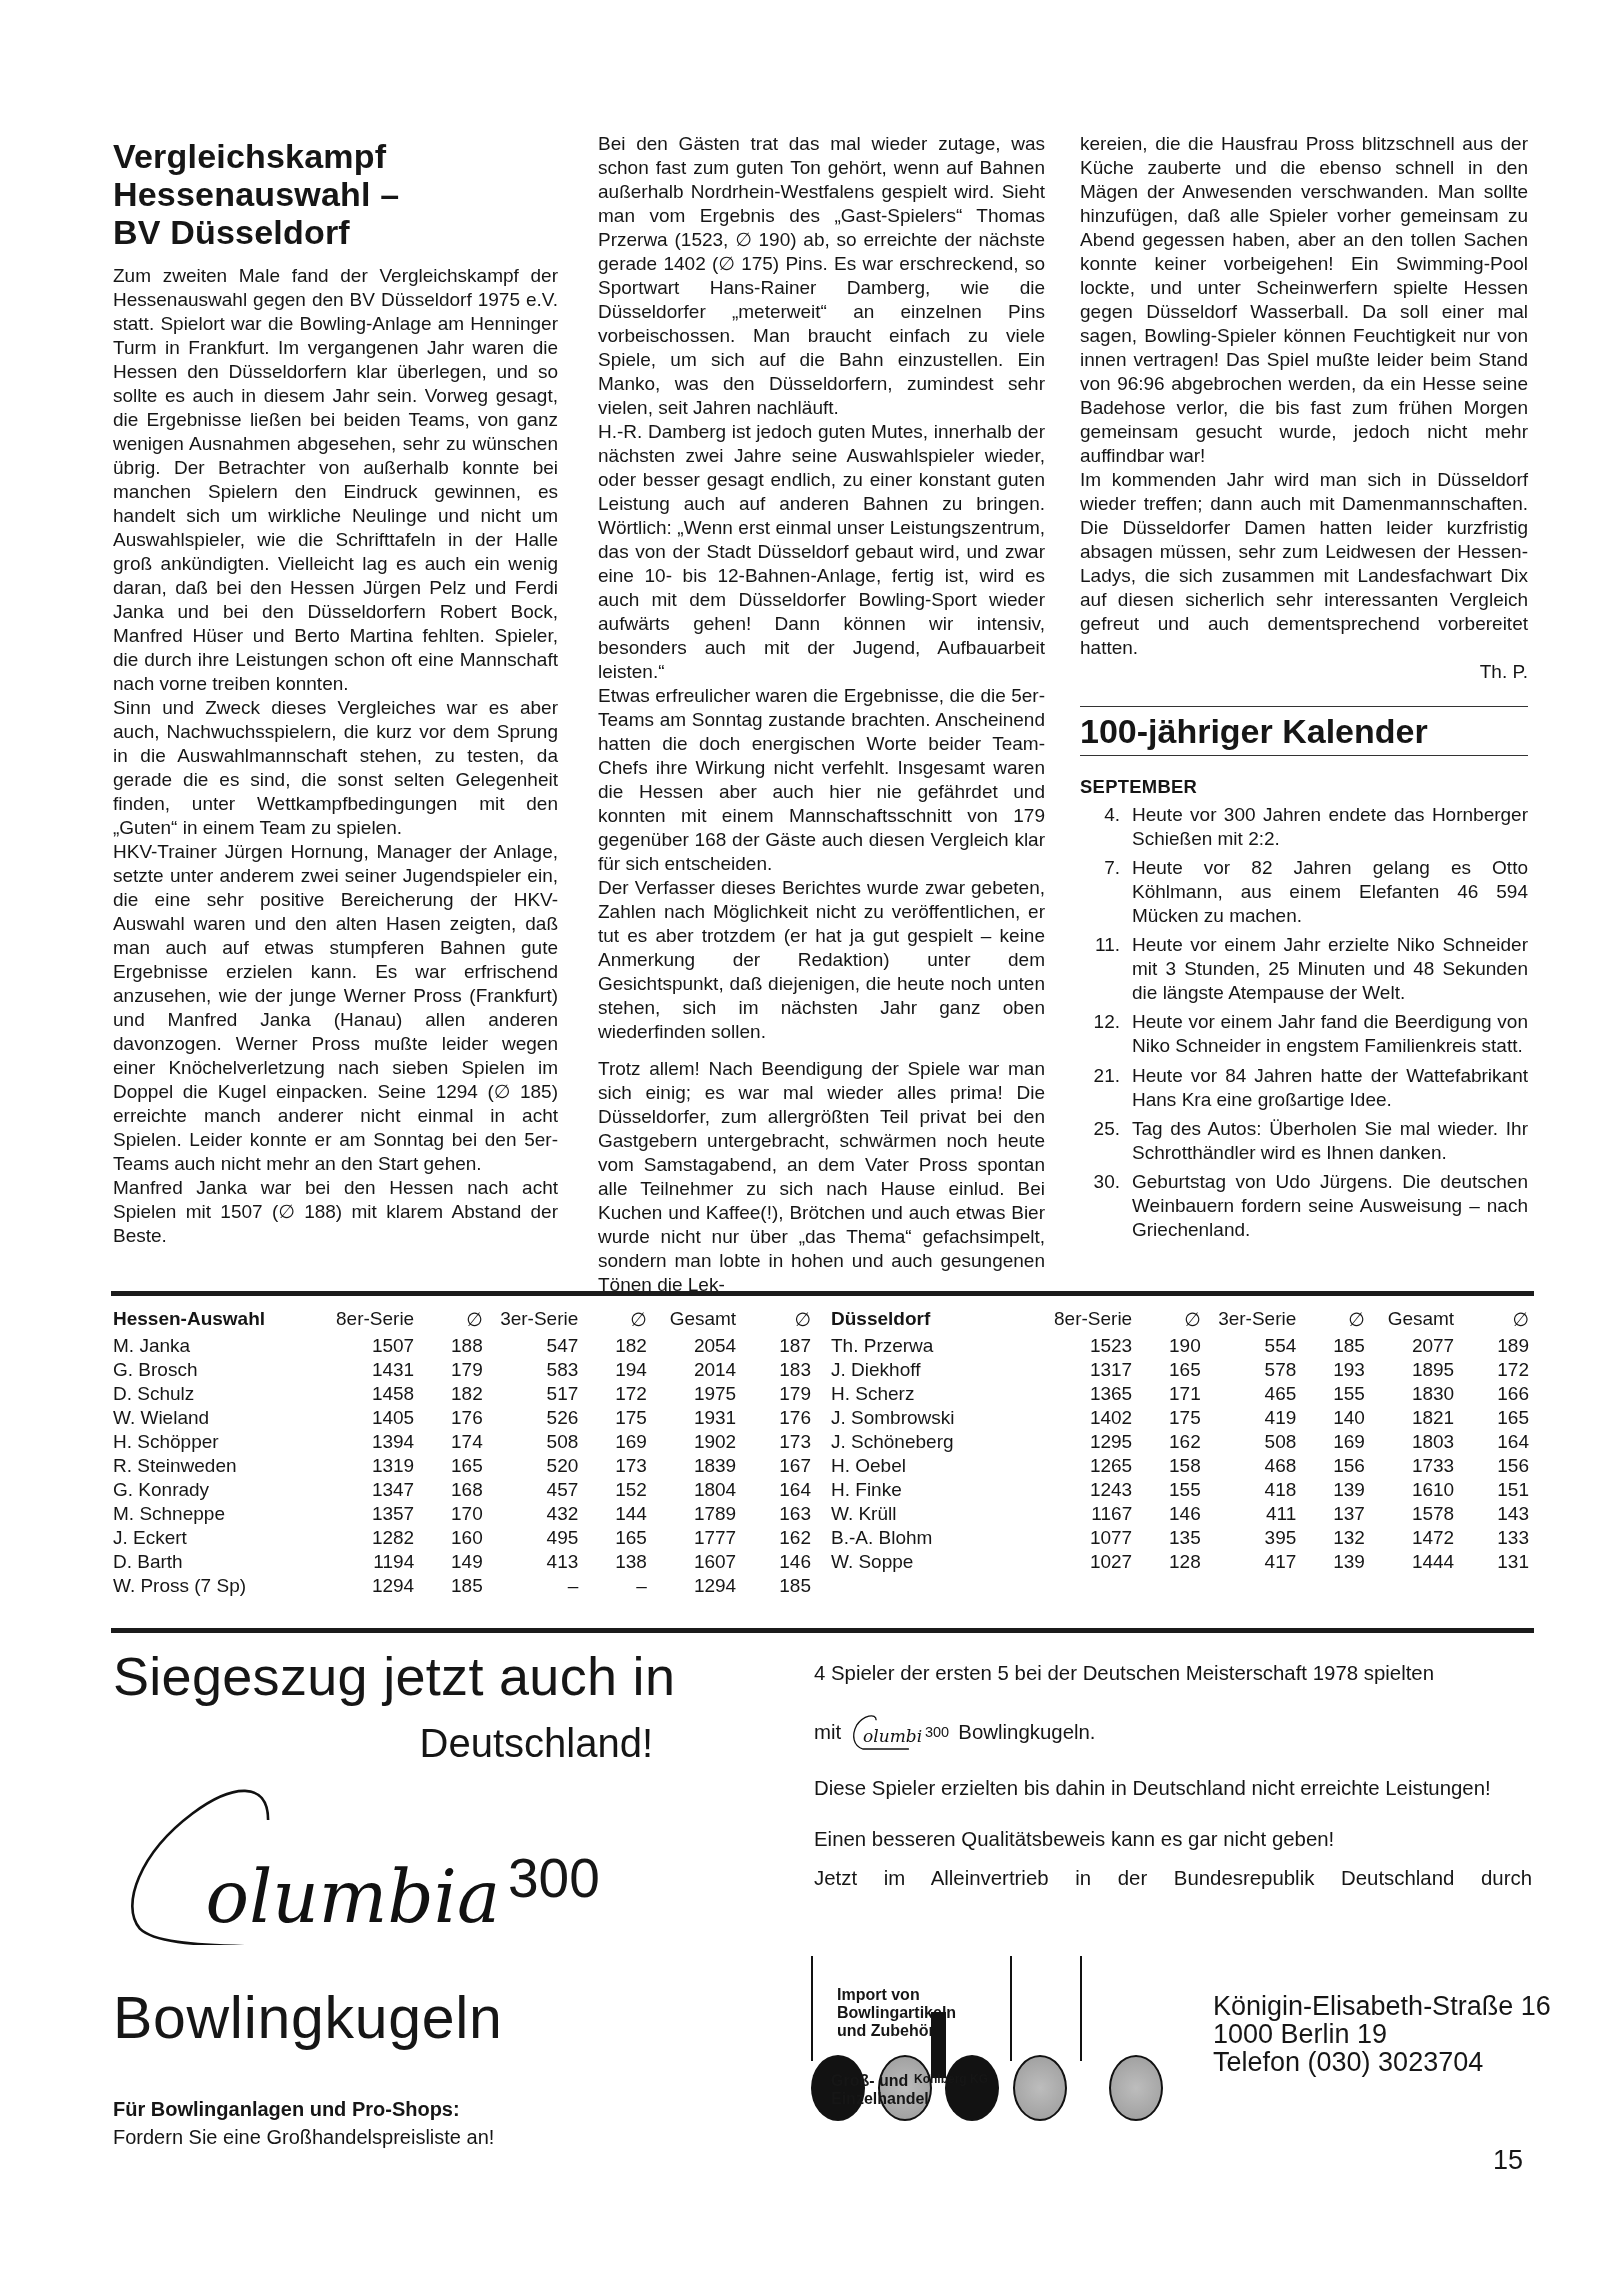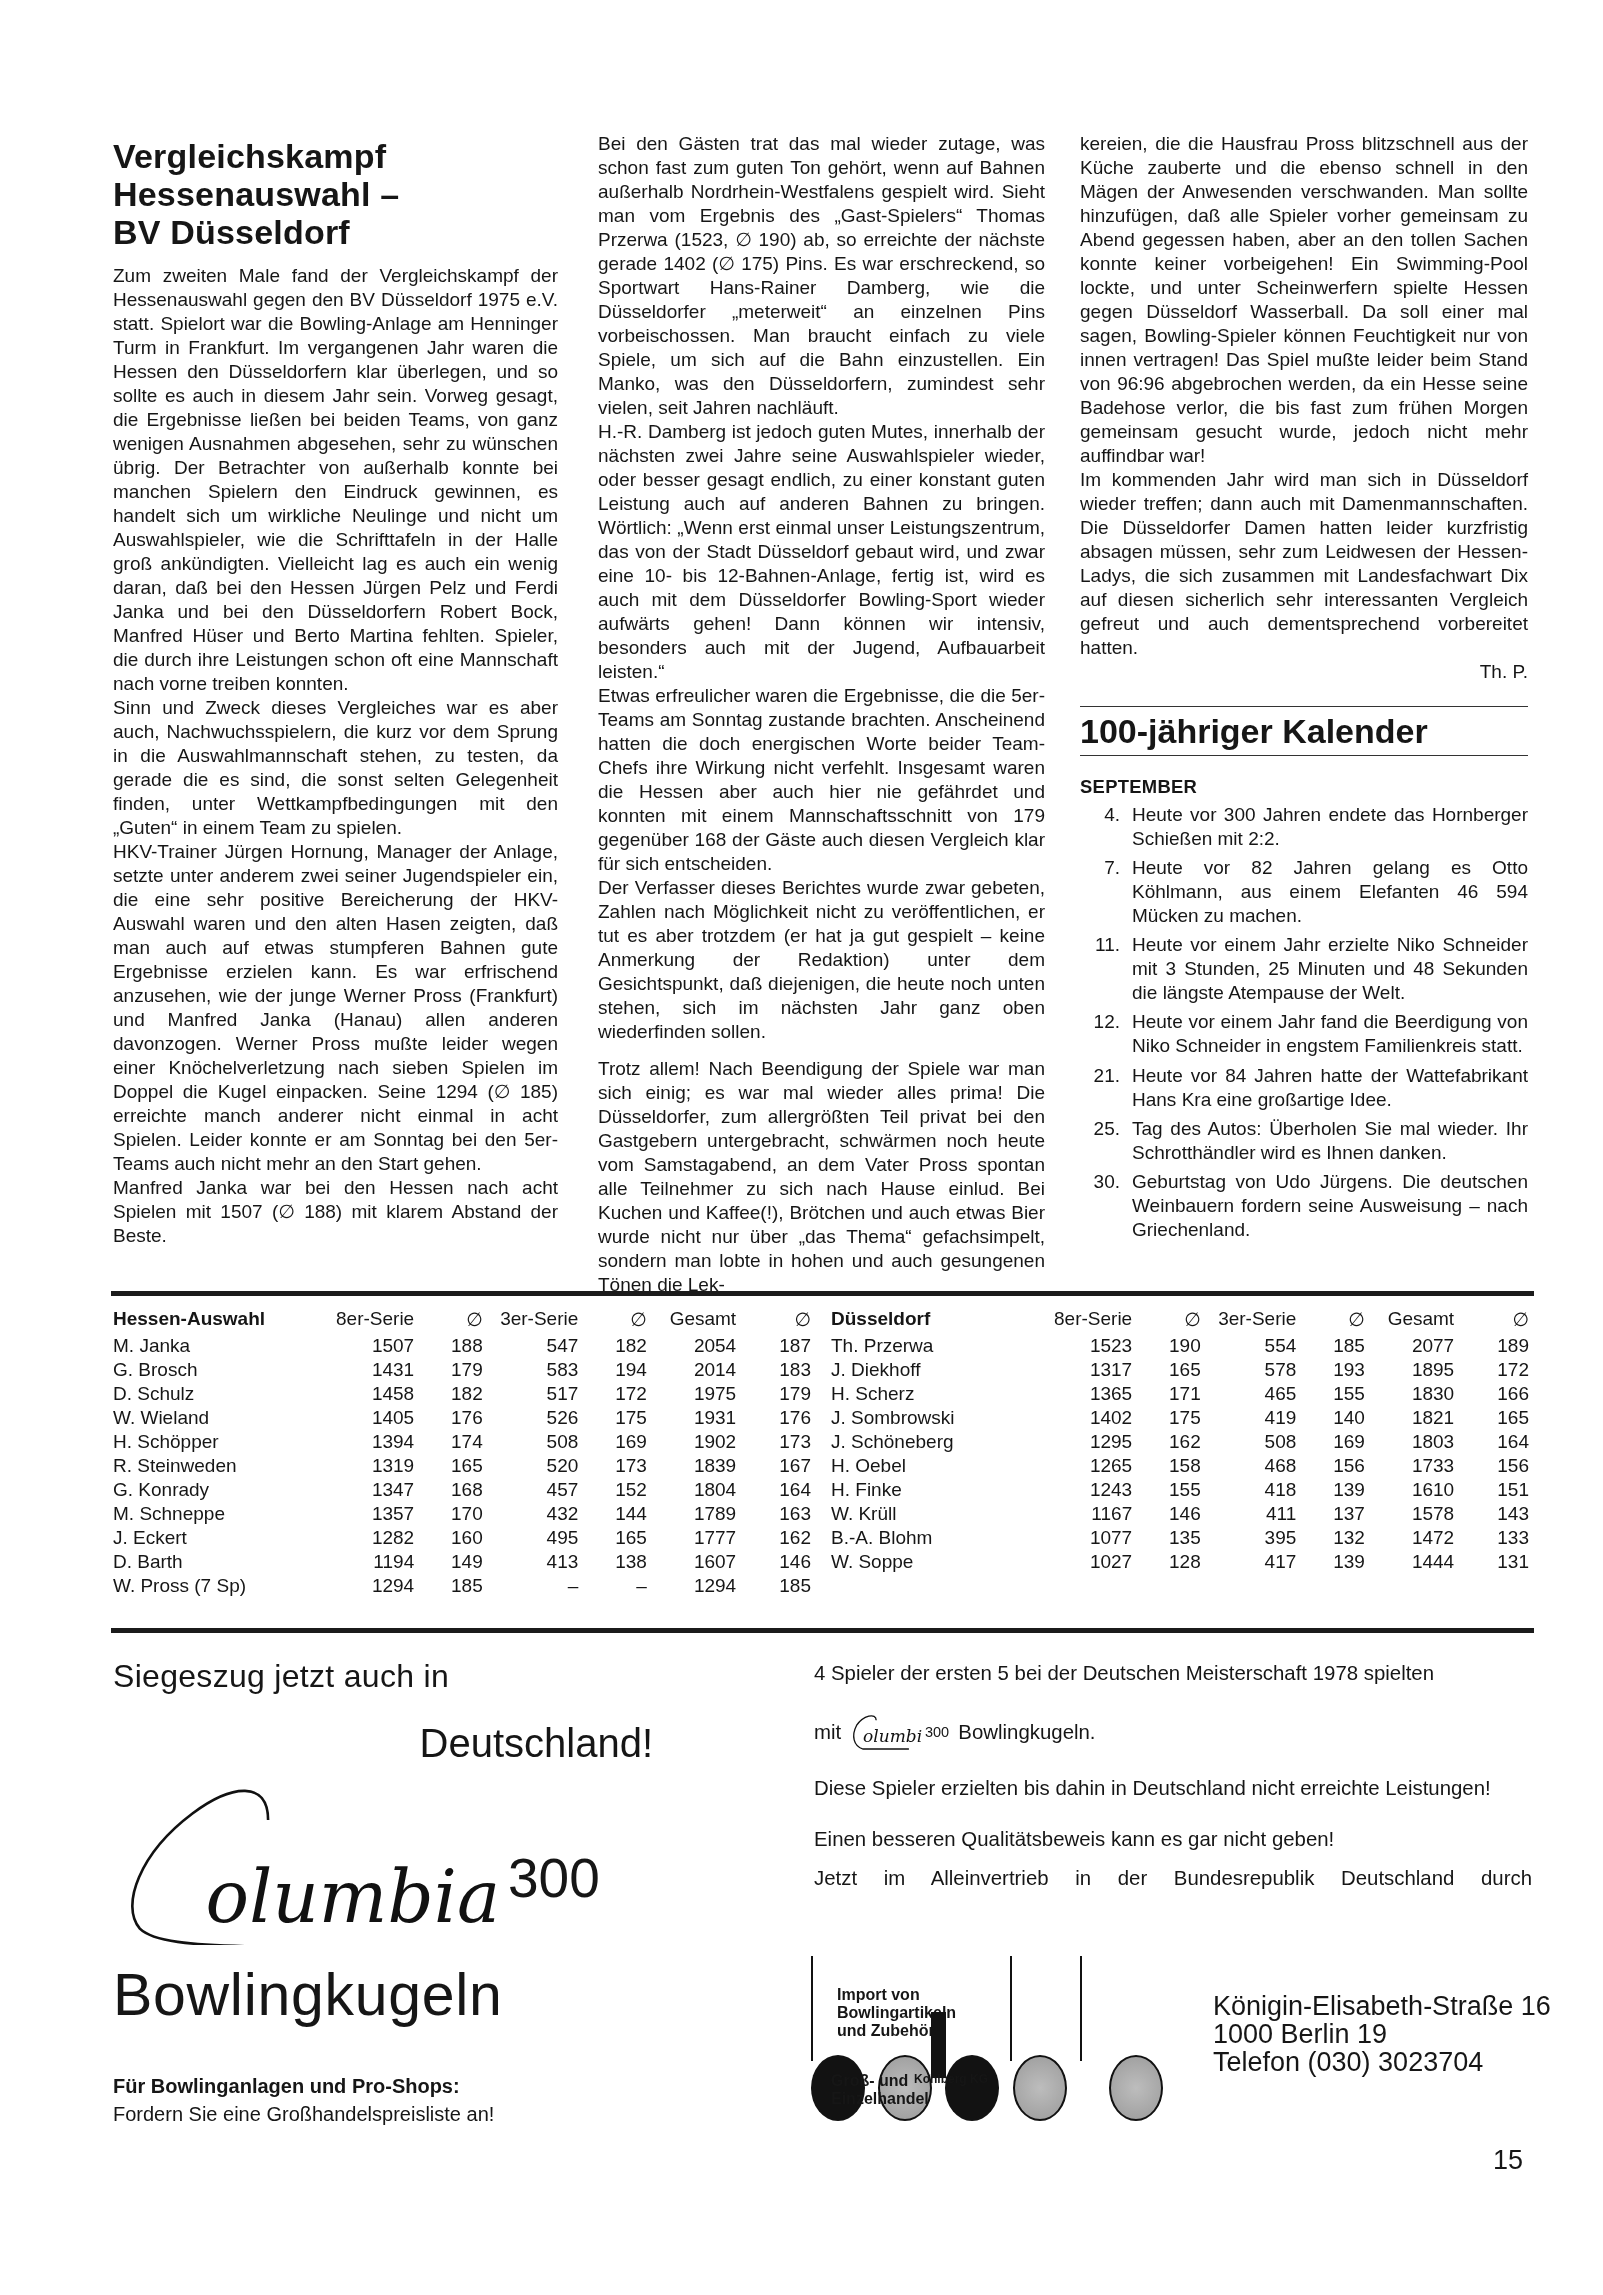--- a/index.html
+++ b/index.html
@@ -42,28 +42,28 @@
   .c-name { width: 211px; }
   .c-8 { width: 79px; }
   .c-a1 { width: 66px; }
   .c-3 { width: 92px; }
   .c-a2 { width: 66px; }
   .c-g { width: 86px; }
   .c-a3 { width: 72px; }
 
   
   .ad-left { position: absolute; left: 113px; top: 1653px; width: 566px; }
-  .ad-l1 { font-size: 32px; line-height: 47px; letter-spacing: 0.3px; }
+  .ad-l1 { font-size: 54px; line-height: 47px; letter-spacing: 0.3px; }
   .ad-l2 { font-size: 40px; line-height: 47px; text-align: right; margin-top: 20px; padding-right: 26px; }
   .logo-row { position: relative; height: 171px; margin-top: 6.6px; }
   .logo-script {
     position: absolute; left: 0; top: 0; width: 422px; height: 171px;
   }
   .logo-300 { position: absolute; left: 395px; top: 72px; font-size: 55px; font-weight: normal; }
-  .ad-brand { font-size: 59px; line-height: 66px; margin-top: 17px; letter-spacing: 0.7px; }
+  .ad-brand { font-size: 59px; line-height: 66px; margin-top: 40px; letter-spacing: 0.7px; }
   .ad-sub-b { font-weight: bold; font-size: 20px; margin-top: 47px; }
   .ad-sub { font-size: 20px; margin-top: 5.3px; }
 
   .ad-right { position: absolute; left: 814px; top: 1660px; width: 718px; font-size: 20.4px; }
   .ad-r1 { line-height: 26px; }
   .ad-r2 { margin-top: 26px; display: flex; align-items: center; gap: 9.2px; }
   .mini-logo { width: 72px; height: 40px; position: relative; }
   .ad-r3 { margin-top: 24px; text-align: justify; line-height: 25px; }
   .ad-r4 { margin-top: 27px; }
   .ad-r5 { margin-top: 16px; text-align: justify; text-align-last: justify; }

